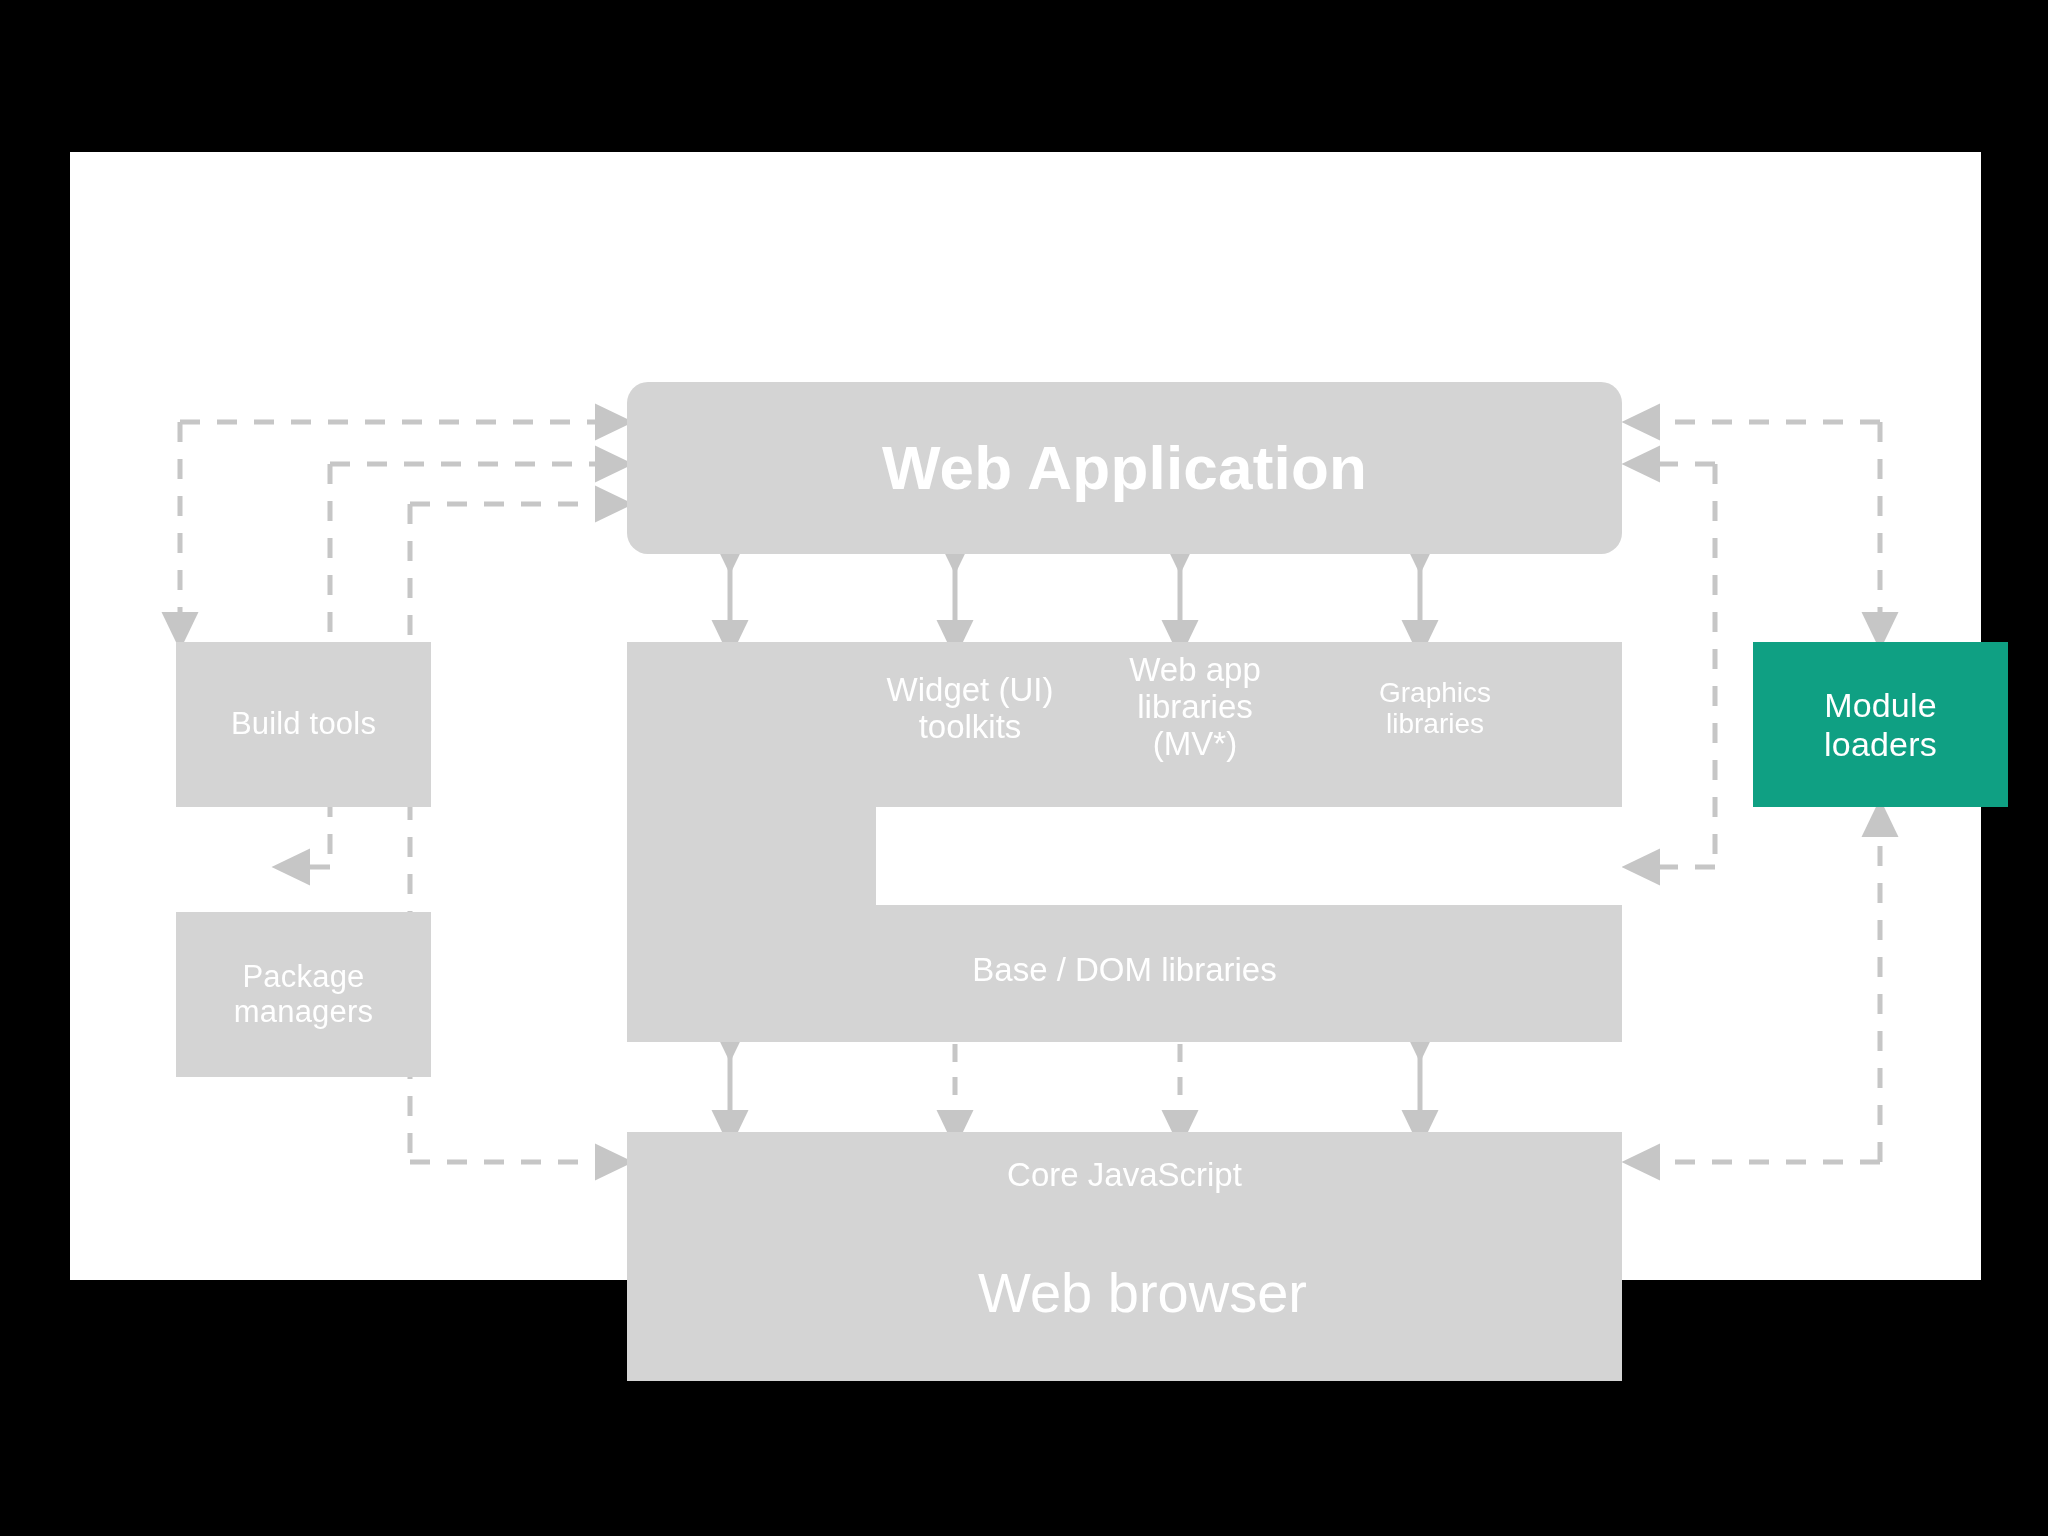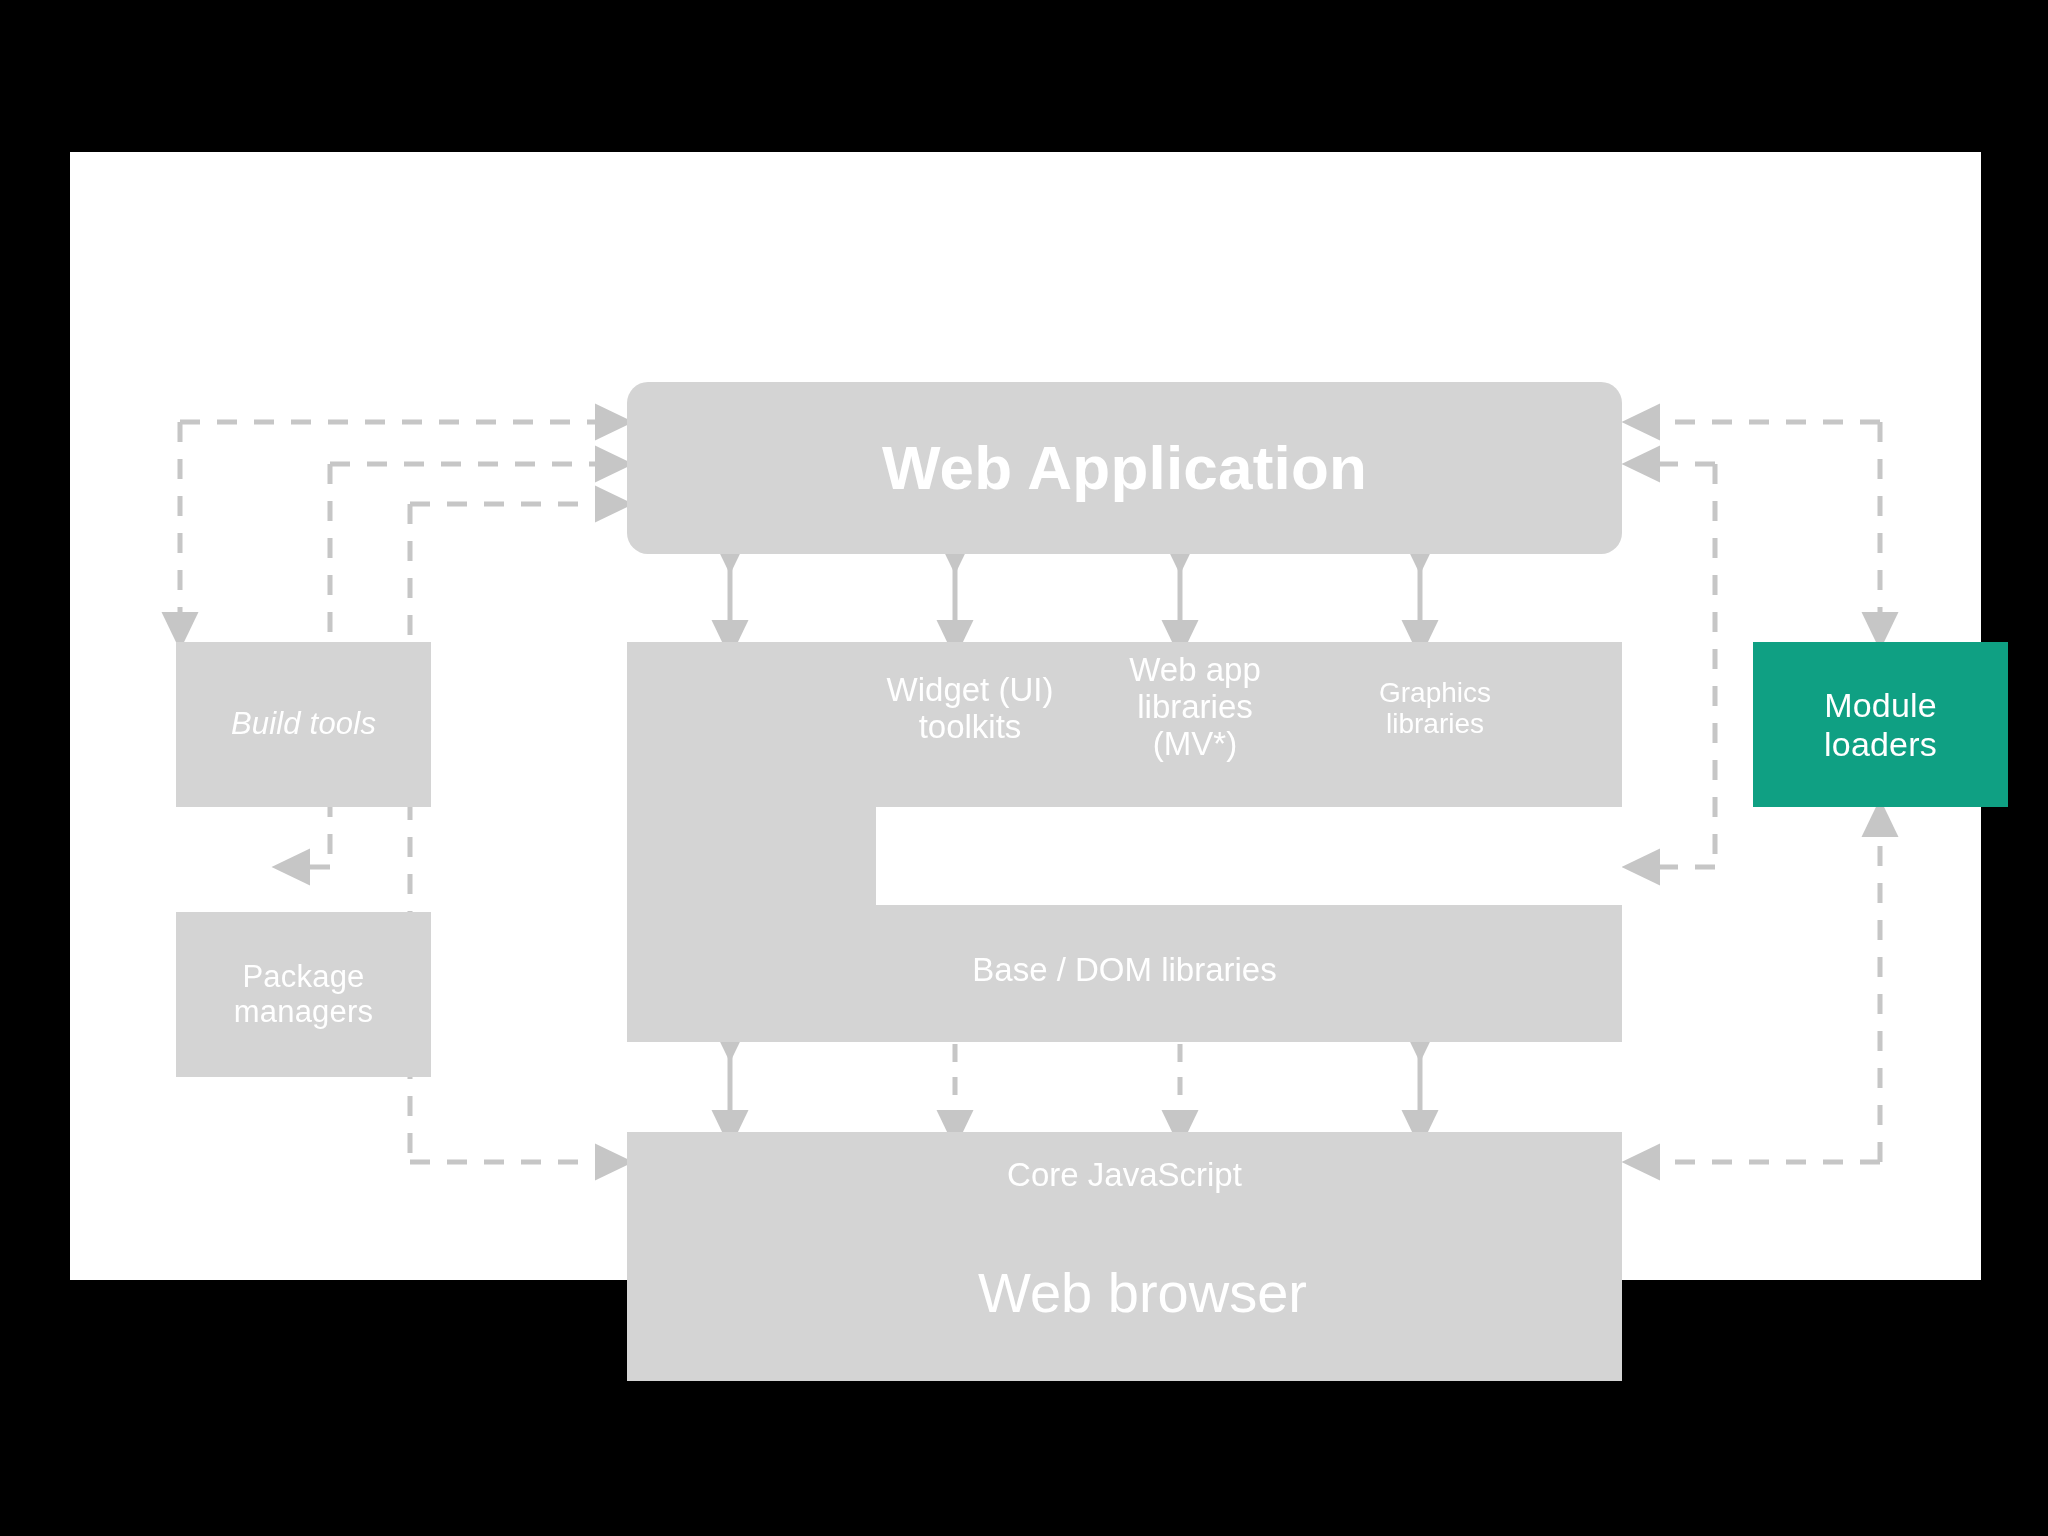--- a/index.html
+++ b/index.html
@@ -37,21 +37,20 @@
     align-items: center;
     justify-content: center;
     text-align: center;
     line-height: 1.12;
     font-weight: 400;
     letter-spacing: 0.2px;
     box-sizing: border-box;
   }
   .box.green {
     background: #0fa083;
-    text-align: right;
   }
   .label-abs {
     position: absolute;
     color: #ffffff;
     text-align: center;
     line-height: 1.12;
     box-sizing: border-box;
   }
 
   
@@ -69,21 +68,20 @@
   }
   #box-basedom {
     left: 557px; top: 753px; width: 995px; height: 137px;
   }
   #box-browser {
     left: 557px; top: 980px; width: 995px; height: 249px;
   }
   #box-buildtools {
     left: 106px; top: 490px; width: 255px; height: 165px;
     font-size: 31px;
-    font-style: italic;
   }
   #box-pkgmanagers {
     left: 106px; top: 760px; width: 255px; height: 165px;
     font-size: 31px;
   }
   #box-moduleloaders {
     left: 1683px; top: 490px; width: 255px; height: 165px;
     font-size: 34px;
   }
 

